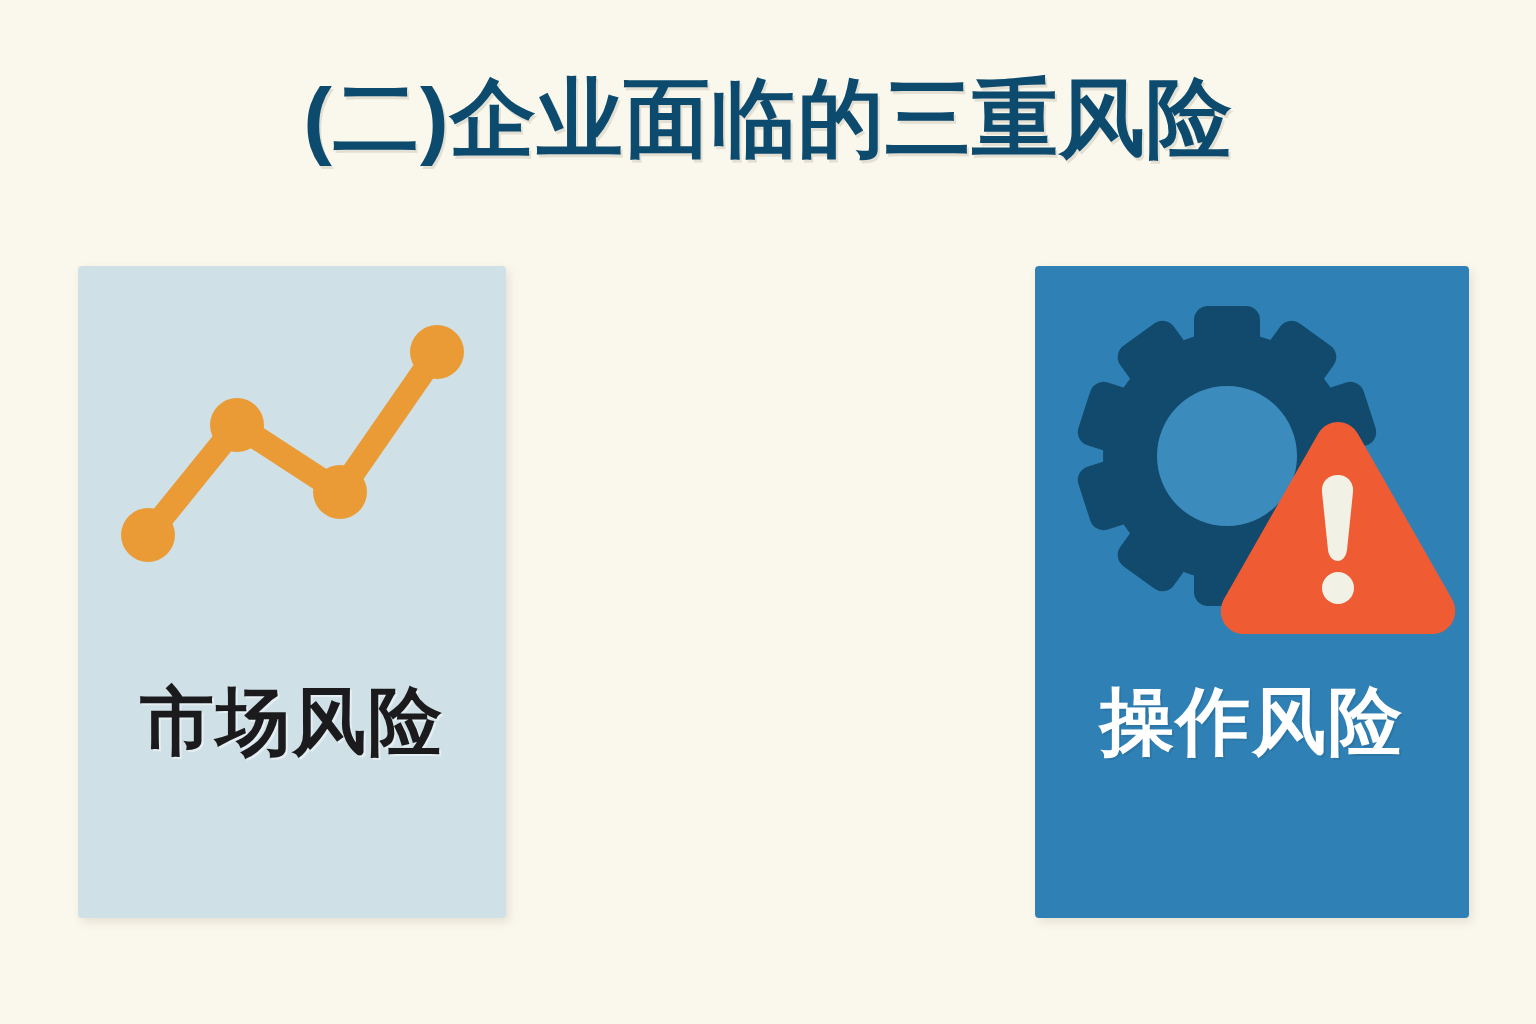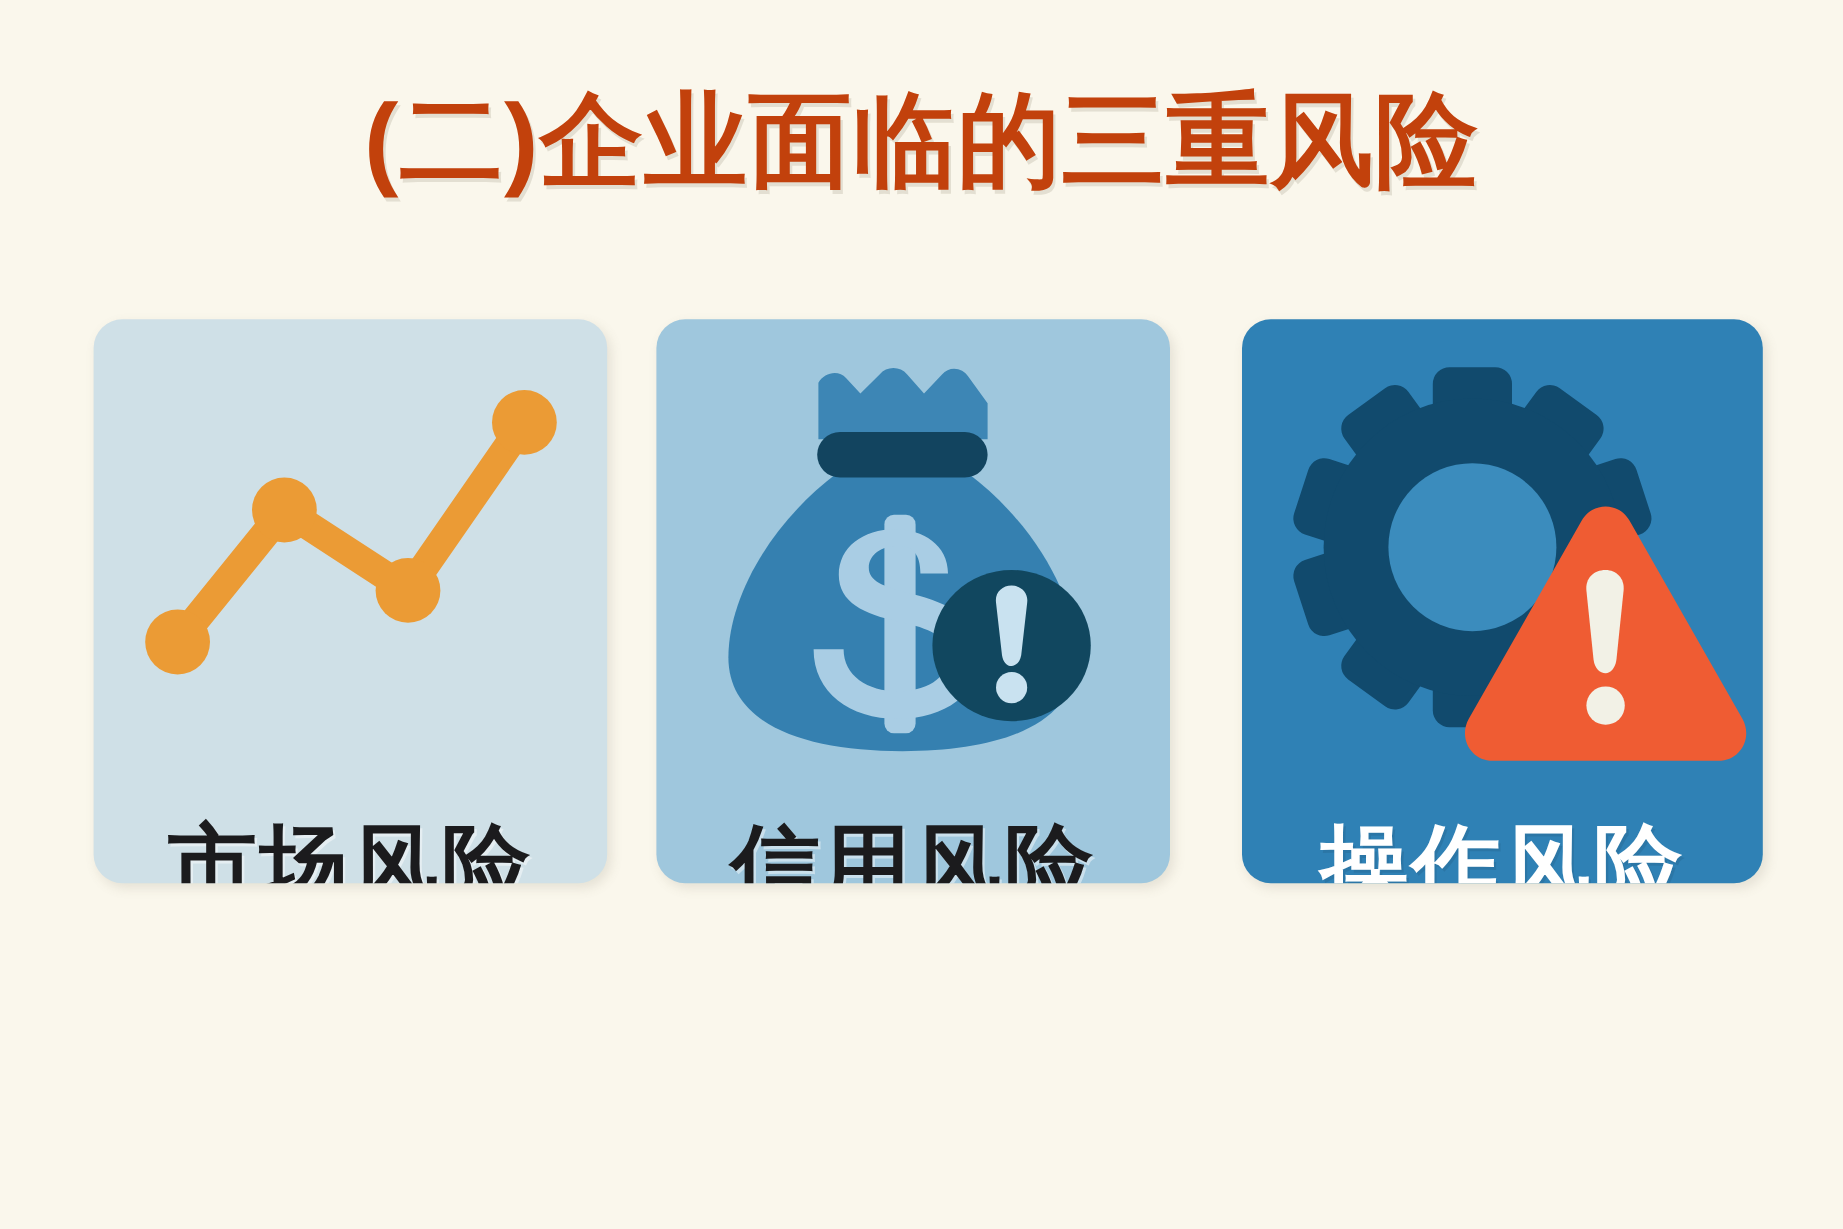--- a/index.html
+++ b/index.html
@@ -26,40 +26,40 @@
   
   .title {
     position: absolute;
     left: 0;
     top: 62px;
     width: 1536px;
     text-align: center;
     font-size: 86px;
     line-height: 112px;
     font-weight: bold;
-    color: #c2410c;
+    color: #0c4a6e;
     letter-spacing: 1px;
     text-shadow: 2px 3px 0 rgba(175,170,150,0.30);
     white-space: nowrap;
   }
 
   
   .cards {
     position: absolute;
     left: 0;
     top: 266px;
     width: 1536px;
     height: 630px;
   }
 
   .card {
     position: absolute;
     top: 0;
-    height: 470px;
-    border-radius: 24px;
+    height: 652px;
+    border-radius: 4px;
     box-shadow: 3px 4px 10px rgba(120,115,95,0.16);
     overflow: hidden;
   }
   .card-1 { left: 78px;   width: 428px; background: #cfe0e7; }
   .card-2 { left: 547px;  width: 428px; background: #9fc7dd; }
   .card-3 { left: 1035px; width: 421px; background: #2f81b5; padding-left: 13px; }
 
   .icon-area {
     position: absolute;
     left: 0;
@@ -110,74 +110,20 @@
             <circle cx="70" cy="269" r="27"></circle>
             <circle cx="159" cy="159" r="27"></circle>
             <circle cx="262" cy="226" r="27"></circle>
             <circle cx="359" cy="86" r="27"></circle>
           </g>
         </svg>
       </div>
       <div class="card-label label-dark">市场风险</div>
     </div>
 
-    <div class="card card-2">
-      <div class="icon-area">
-        <svg width="428" height="400" viewBox="0 0 428 400">
-
-          <path d="M135 53
-                   C 140 44 152 42 158 49
-                   L 170 62 L 186 46
-                   C 192 39 203 39 209 46
-                   L 223 62 L 238 46
-                   C 244 39 255 40 260 48
-                   L 276 70
-                   L 276 100 L 135 100 Z" fill="#3d86b5"></path>
-
-          <path d="M151 128
-                   C 95 170 60 232 60 282
-                   C 60 338 124 360 205 360
-                   C 286 360 350 338 350 282
-                   C 350 232 315 170 259 128 Z" fill="#3580b0"></path>
-
-          <rect x="134" y="94" width="142" height="38" rx="19" fill="#12445f"></rect>
-
-          <g fill="#a9cde4">
-            <rect x="190" y="163" width="26" height="182" rx="8"></rect>
-            <path d="M243 212
-                     C 243 188 222 175 199 175
-                     C 172 175 152 190 152 213
-                     C 152 236 173 246 202 252
-                     C 228 258 243 264 243 281
-                     C 243 300 224 310 201 310
-                     C 176 310 156 297 156 275
-                     L 131 275
-                     C 131 311 161 333 201 333
-                     C 241 333 269 312 269 280
-                     C 269 249 245 237 213 229
-                     C 188 223 177 218 177 207
-                     C 177 196 188 189 201 189
-                     C 214 189 220 196 220 212 Z"></path>
-          </g>
-
-          <g>
-            <ellipse cx="296" cy="272" rx="66" ry="63" fill="#11475f"></ellipse>
-            <path d="M296 222
-                     C 304 222 310 228 309 236
-                     L 304 280
-                     C 303 286 299 289 296 289
-                     C 292 289 289 286 288 280
-                     L 283 236
-                     C 282 228 288 222 296 222 Z" fill="#c9e2f0"></path>
-            <circle cx="296" cy="307" r="13" fill="#c9e2f0"></circle>
-          </g>
-        </svg>
-      </div>
-      <div class="card-label label-dark">信用风险</div>
-    </div>
 
     <div class="card card-3">
       <div class="icon-area">
         <svg width="421" height="400" viewBox="0 0 421 400">
 
           <g>
             <g fill="#114a6d">
               <g transform="translate(192,190)">
                 <rect x="-33" y="-150" width="66" height="62" rx="14" transform="rotate(0)"></rect>
                 <rect x="-33" y="-150" width="66" height="62" rx="14" transform="rotate(36)"></rect>

